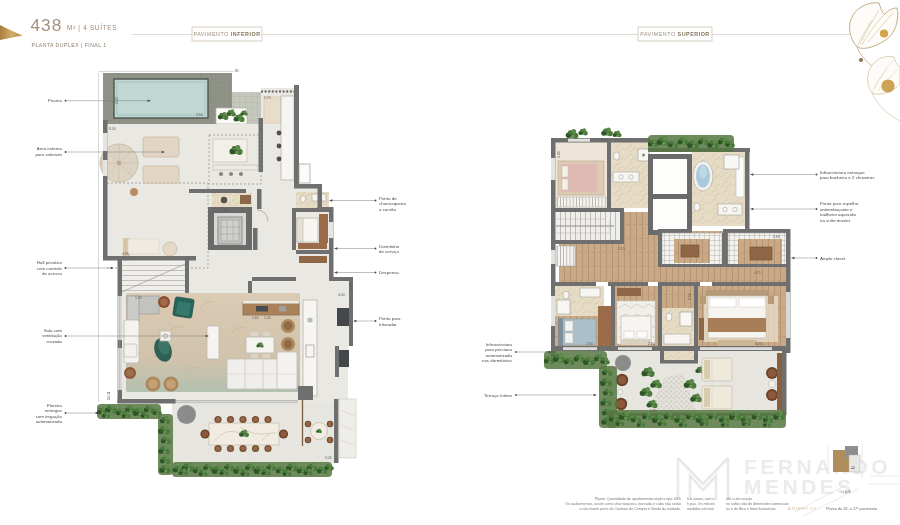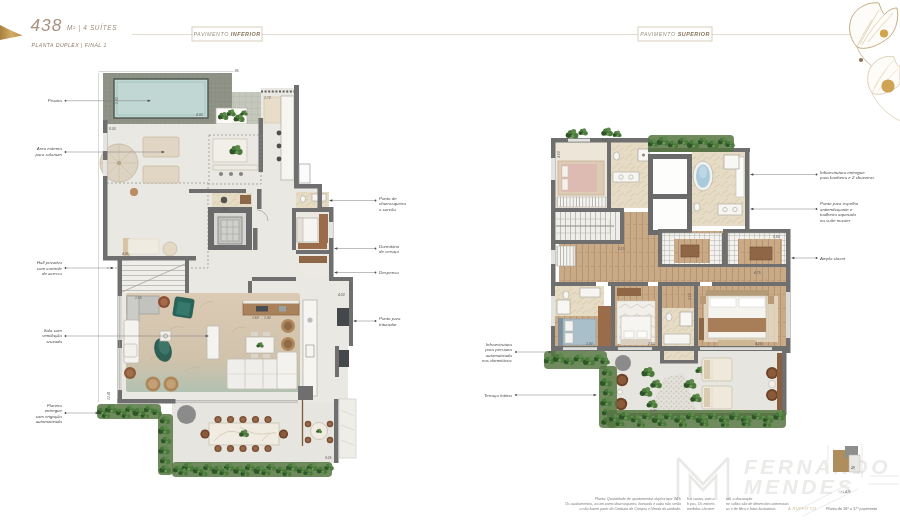--- a/index.html
+++ b/index.html
@@ -1,15 +1,15 @@
 <!DOCTYPE html>
 <html><head><meta charset="utf-8">
 <style>
 html,body{margin:0;padding:0;background:#ffffff;}
-.page{position:relative;width:900px;height:525px;overflow:hidden;font-family:"Liberation Sans",sans-serif;font-style:italic;}
+.page{position:relative;width:900px;height:525px;overflow:hidden;font-family:"Liberation Sans",sans-serif;}
 </style></head>
 <body>
 <div class="page">
 <svg width="900" height="525" viewBox="0 0 900 525" xmlns="http://www.w3.org/2000/svg">
 <defs>
 <linearGradient id="goldg" x1="0" y1="0" x2="1" y2="0">
 <stop offset="0" stop-color="#a87f3e"></stop>
           <stop offset="0.5" stop-color="#d2ab66"></stop>
           <stop offset="1" stop-color="#b8904c"></stop>
 </linearGradient>

